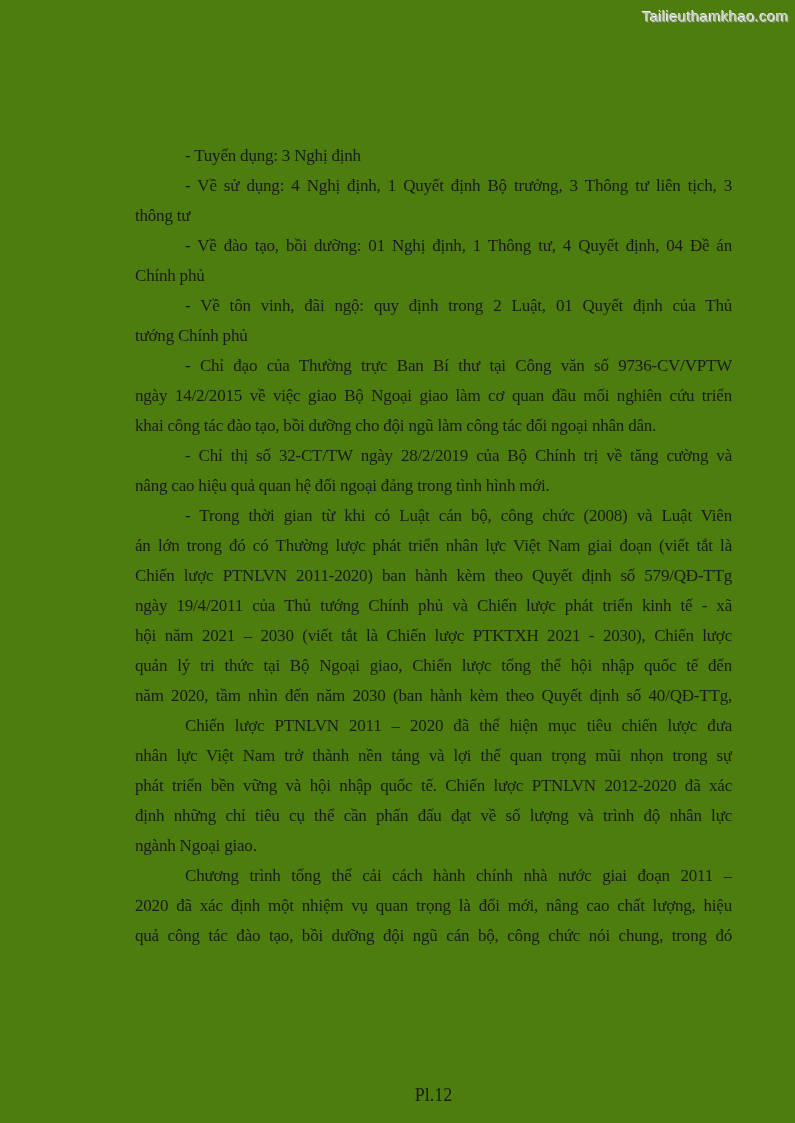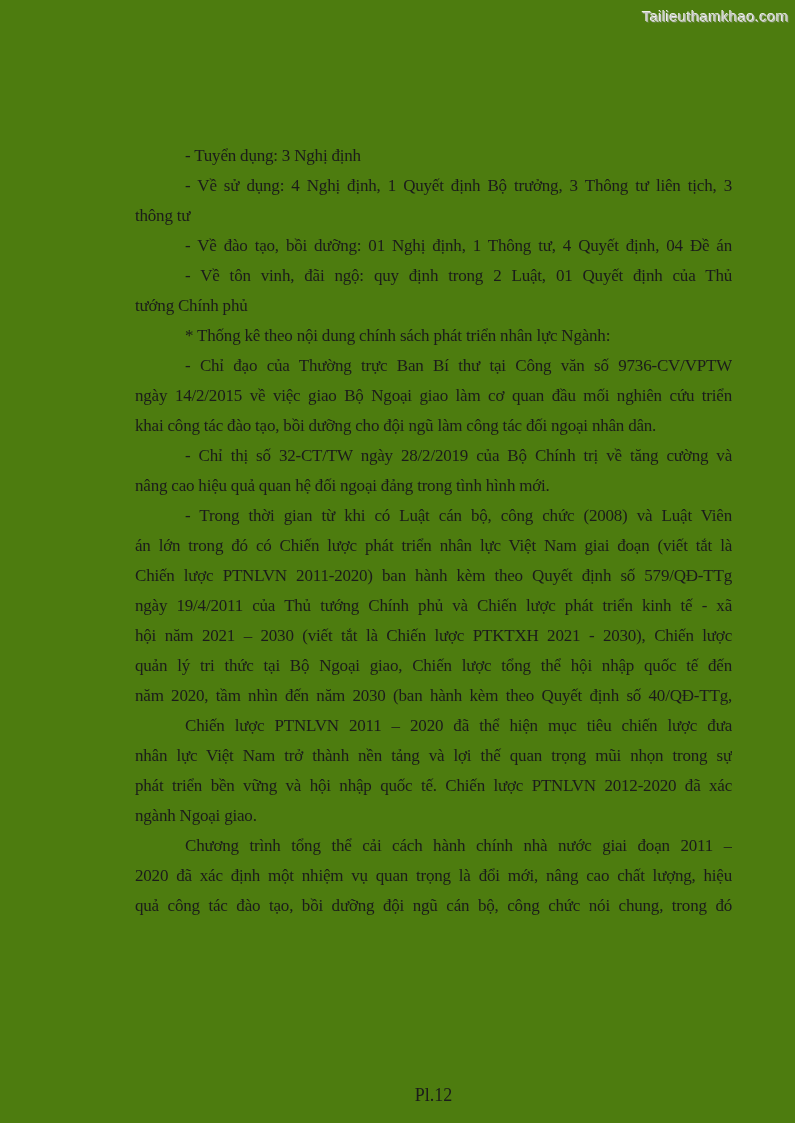--- a/index.html
+++ b/index.html
@@ -73,50 +73,49 @@
   <div class="content" id="doc-content">
       <div class="paragraph">
         <div class="line indent last">- Tuyển dụng: 3 Nghị định</div>
       </div>
       <div class="paragraph">
         <div class="line indent">- Về sử dụng: 4 Nghị định, 1 Quyết định Bộ trưởng, 3 Thông tư liên tịch, 3</div>
         <div class="line last">thông tư</div>
       </div>
       <div class="paragraph">
         <div class="line indent">- Về đào tạo, bồi dưỡng: 01 Nghị định, 1 Thông tư, 4 Quyết định, 04 Đề án</div>
+        <div class="line last">Chính phủ</div>
       </div>
       <div class="paragraph">
         <div class="line indent">- Về tôn vinh, đãi ngộ: quy định trong 2 Luật, 01 Quyết định của Thủ</div>
         <div class="line last">tướng Chính phủ</div>
-      </div>
-      <div class="paragraph">
-        <div class="line indent last">* Thống kê theo nội dung chính sách phát triển nhân lực Ngành:</div>
       </div>
       <div class="paragraph">
         <div class="line indent">- Chỉ đạo của Thường trực Ban Bí thư tại Công văn số 9736-CV/VPTW</div>
         <div class="line">ngày 14/2/2015 về việc giao Bộ Ngoại giao làm cơ quan đầu mối nghiên cứu triển</div>
         <div class="line last">khai công tác đào tạo, bồi dưỡng cho đội ngũ làm công tác đối ngoại nhân dân.</div>
       </div>
       <div class="paragraph">
         <div class="line indent">- Chỉ thị số 32-CT/TW ngày 28/2/2019 của Bộ Chính trị về tăng cường và</div>
         <div class="line last">nâng cao hiệu quả quan hệ đối ngoại đảng trong tình hình mới.</div>
       </div>
       <div class="paragraph">
         <div class="line indent">- Trong thời gian từ khi có Luật cán bộ, công chức (2008) và Luật Viên</div>
-        <div class="line">án lớn trong đó có Chiến lược phát triển nhân lực Việt Nam giai đoạn (viết tắt là</div>
+        <div class="line">án lớn trong đó có Thường lược phát triển nhân lực Việt Nam giai đoạn (viết tắt là</div>
         <div class="line">Chiến lược PTNLVN 2011-2020) ban hành kèm theo Quyết định số 579/QĐ-TTg</div>
         <div class="line">ngày 19/4/2011 của Thủ tướng Chính phủ và Chiến lược phát triển kinh tế - xã</div>
         <div class="line">hội năm 2021 – 2030 (viết tắt là Chiến lược PTKTXH 2021 - 2030), Chiến lược</div>
         <div class="line">quản lý tri thức tại Bộ Ngoại giao, Chiến lược tổng thể hội nhập quốc tế đến</div>
         <div class="line">năm 2020, tầm nhìn đến năm 2030 (ban hành kèm theo Quyết định số 40/QĐ-TTg,</div>
       </div>
       <div class="paragraph">
         <div class="line indent">Chiến lược PTNLVN 2011 – 2020 đã thể hiện mục tiêu chiến lược đưa</div>
         <div class="line">nhân lực Việt Nam trở thành nền tảng và lợi thế quan trọng mũi nhọn trong sự</div>
         <div class="line">phát triển bền vững và hội nhập quốc tế. Chiến lược PTNLVN 2012-2020 đã xác</div>
+        <div class="line">định những chỉ tiêu cụ thể cần phấn đấu đạt về số lượng và trình độ nhân lực</div>
         <div class="line last">ngành Ngoại giao.</div>
       </div>
       <div class="paragraph">
         <div class="line indent">Chương trình tổng thể cải cách hành chính nhà nước giai đoạn 2011 –</div>
         <div class="line">2020 đã xác định một nhiệm vụ quan trọng là đổi mới, nâng cao chất lượng, hiệu</div>
         <div class="line">quả công tác đào tạo, bồi dưỡng đội ngũ cán bộ, công chức nói chung, trong đó</div>
       </div>
     </div>
 
   <div class="page-footer">Pl.12</div>

